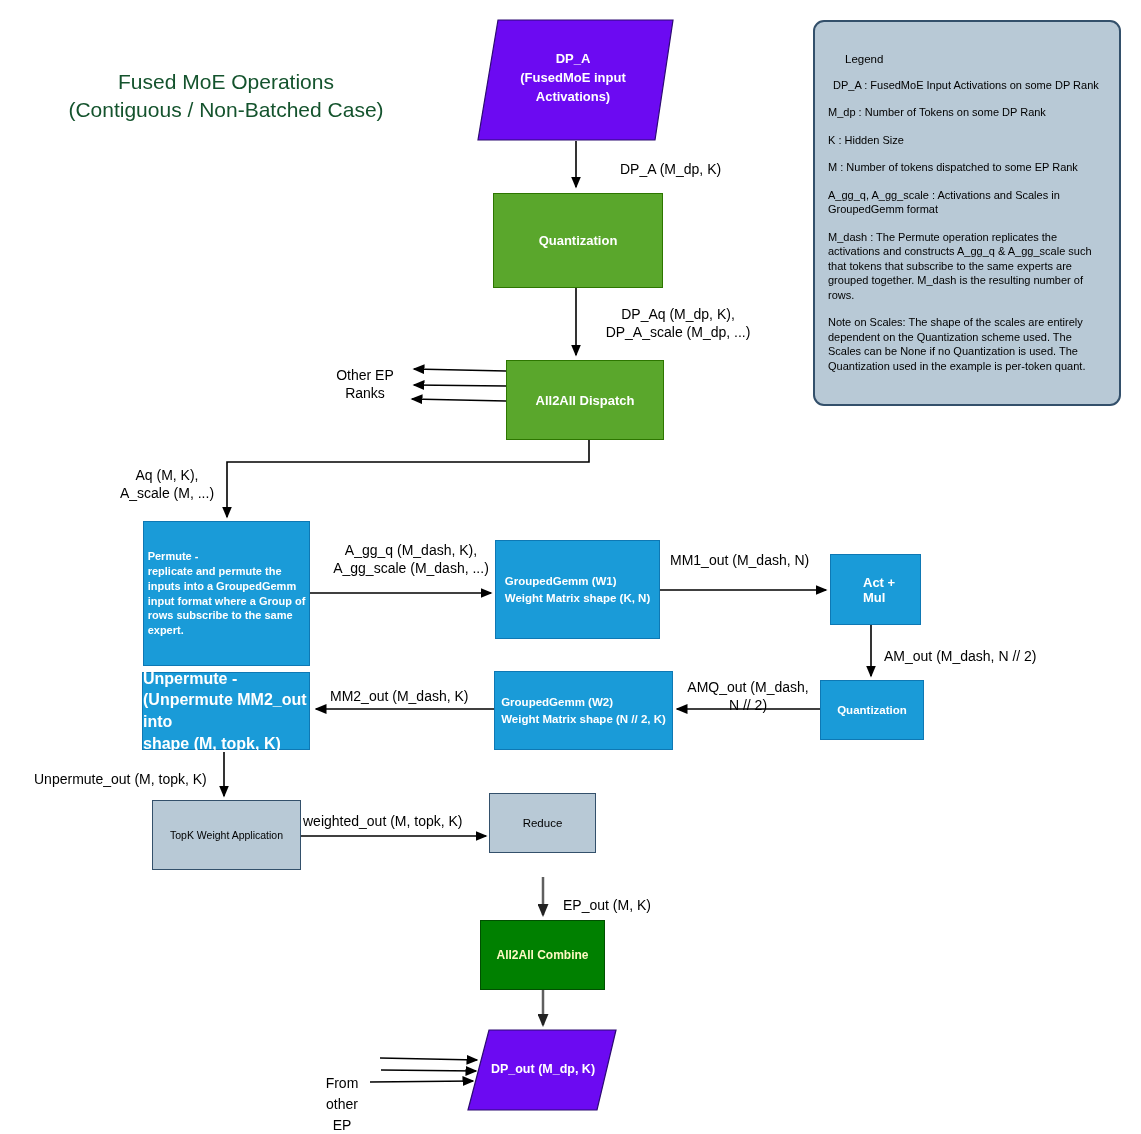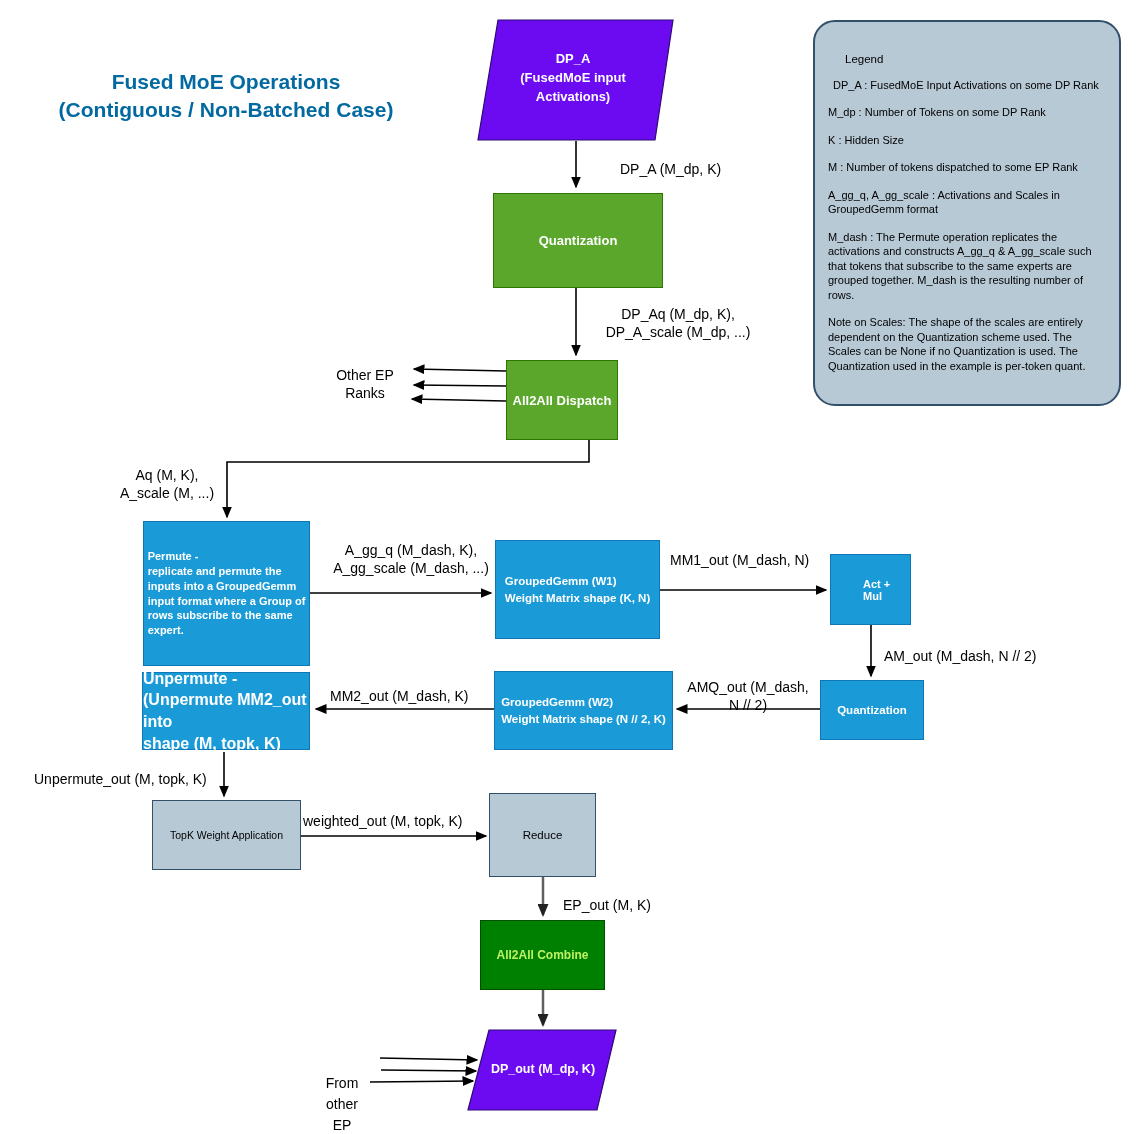--- a/index.html
+++ b/index.html
@@ -16,33 +16,33 @@
   #edges{position:absolute;left:0;top:0;z-index:1;}
   .edge{stroke:var(--c-arrow);stroke-width:1.6;fill:none;}
   .edge.gray{stroke:var(--c-arrow-gray);stroke-width:2.5;}
   .head{fill:var(--c-arrow);}
   .head.gray{fill:#222222;}
   .pgram{fill:var(--c-purple);stroke:var(--c-purple-border);stroke-width:1.2;}
 
   .node{position:absolute;z-index:2;display:flex;align-items:center;justify-content:center;
         text-align:left;box-sizing:border-box;white-space:pre-line;}
   .green{background:var(--c-green);border:1px solid var(--c-green-border);color:#fff;font-weight:600;}
-  .dgreen{background:var(--c-darkgreen);border:1px solid var(--c-darkgreen-border);color:#bef264;font-weight:600;}
+  .dgreen{background:var(--c-darkgreen);border:1px solid var(--c-darkgreen-border);color:#fef9c3;font-weight:600;}
   .blue{background:var(--c-blue);border:1px solid var(--c-blue-border);color:#fff;font-weight:600;}
   .grayb{background:var(--c-gray);border:1.5px solid var(--c-gray-border);color:#000;font-weight:400;}
   .ptxt{position:absolute;z-index:3;color:#fff;font-weight:600;text-align:center;white-space:pre-line;}
 
   .lbl{position:absolute;z-index:2;color:#000;font-size:14px;line-height:1.32;white-space:pre-line;}
   .ctr{text-align:center;}
 
   #title{position:absolute;z-index:2;left:30px;top:68px;width:392px;text-align:center;
-         font-size:21px;font-weight:700;color:#0369a1;line-height:1.32;white-space:pre-line;}
+         font-size:21px;font-weight:400;color:#14532d;line-height:1.32;white-space:pre-line;}
 
   #legend{position:absolute;z-index:2;left:813px;top:20px;width:308px;height:386px;
-          background:var(--c-gray);border:2px solid var(--c-gray-border);border-radius:22px;
+          background:var(--c-gray);border:2px solid var(--c-gray-border);border-radius:11px;
           box-sizing:border-box;padding:30px 13px 0 13px;color:#000;}
   #legend .lg-title{font-size:11.5px;margin:0 0 11px 17px;}
   #legend p{font-size:11px;line-height:14.5px;margin:0 0 13px 0;}
   #legend p.first{margin-left:5px;}
 </style>
 </head>
 <body>
 
 <div id="canvas" style="--c-purple: #6C0AF2; --c-green: #5AA72C; --c-green-border: #2D7600; --c-darkgreen: #008000; --c-blue: #1A9BD8; --c-blue-border: #0E78B4; --c-gray: #B8C9D6; --c-gray-border: #33506B; --c-arrow: #000000; --c-arrow-gray: #5F5F5F;">
 
@@ -84,46 +84,46 @@
   <div id="title">Fused MoE Operations
 (Contiguous / Non-Batched Case)</div>
 
   <div class="ptxt" style="left:488px;top:50px;width:170px;font-size:13px;line-height:1.45;">DP_A
 (FusedMoE input
 Activations)</div>
   <div class="ptxt" style="left:478px;top:1062px;width:130px;font-size:12.5px;">DP_out (M_dp, K)</div>
 
   <div class="node green" style="left:493px;top:193px;width:170px;height:95px;font-size:13px;">Quantization</div>
 
-  <div class="node green" style="left:506px;top:360px;width:112px;height:80px;font-size:13px;">All2All Dispatch</div>
+  <div class="node green" style="left:506px;top:360px;width:158px;height:80px;font-size:13px;">All2All Dispatch</div>
 
   <div class="node blue" style="left:143px;top:521px;width:167px;height:145px;font-size:11px;line-height:1.35;">Permute -
 replicate and permute the
 inputs into a GroupedGemm
 input format where a Group of
 rows subscribe to the same
 expert.</div>
 
   <div class="node blue" style="left:495px;top:540px;width:165px;height:99px;font-size:11.5px;line-height:1.4;">GroupedGemm (W1)
 Weight Matrix shape (K, N)</div>
 
-  <div class="node blue" style="left:830px;top:554px;width:81px;height:71px;font-size:11px;padding-left:32px;">Act + Mul</div>
+  <div class="node blue" style="left:830px;top:554px;width:91px;height:71px;font-size:13px;padding-left:32px;">Act + Mul</div>
 
   <div class="node blue" style="left:820px;top:680px;width:104px;height:60px;font-size:11.5px;">Quantization</div>
 
   <div class="node blue" style="left:494px;top:671px;width:179px;height:79px;font-size:11.5px;line-height:1.4;">GroupedGemm (W2)
 Weight Matrix shape (N // 2, K)</div>
 
   <div class="node blue" style="left:142px;top:672px;width:168px;height:78px;font-size:16px;line-height:1.35;">Unpermute -
 (Unpermute MM2_out into
 shape (M, topk, K)</div>
 
   <div class="node grayb" style="left:152px;top:800px;width:149px;height:70px;font-size:10.5px;">TopK Weight Application</div>
 
-  <div class="node grayb" style="left:489px;top:793px;width:107px;height:84px;font-size:11.5px;">Reduce</div>
+  <div class="node grayb" style="left:489px;top:793px;width:107px;height:60px;font-size:11.5px;">Reduce</div>
 
   <div class="node dgreen" style="left:480px;top:920px;width:125px;height:70px;font-size:12px;">All2All Combine</div>
 
   <div class="lbl" style="left:620px;top:160px;">DP_A (M_dp, K)</div>
   <div class="lbl ctr" style="left:600px;top:305px;width:156px;">DP_Aq (M_dp, K),
 DP_A_scale (M_dp, ...)</div>
   <div class="lbl ctr" style="left:328px;top:366px;width:74px;">Other EP
 Ranks</div>
   <div class="lbl ctr" style="left:108px;top:466px;width:118px;">Aq (M, K),
 A_scale (M, ...)</div>

